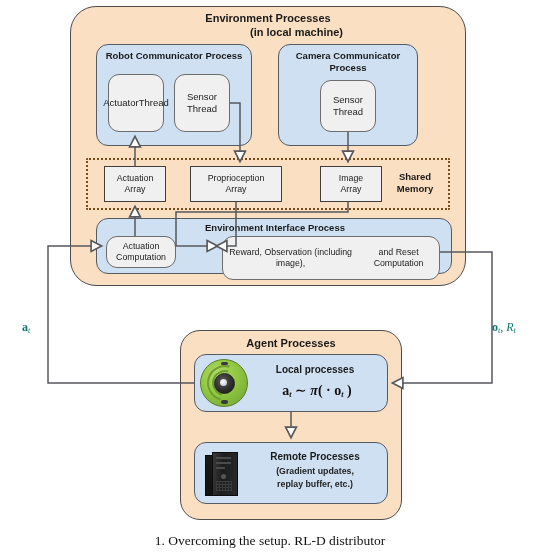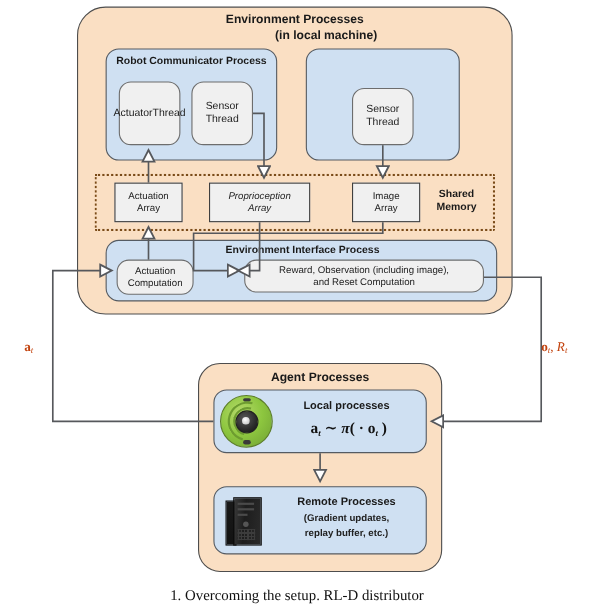--- a/index.html
+++ b/index.html
@@ -73,21 +73,21 @@
   .server .s2{left:12px;top:12px;width:15px;height:2px;}
   .server .s3{left:12px;top:17px;width:9px;height:2px;}
   .server .dot{position:absolute;left:17px;top:24px;width:5px;height:5px;border-radius:50%;
     background:#555;}
   .server .mesh{position:absolute;left:12px;top:31px;width:16px;height:10px;
     background:repeating-linear-gradient(0deg,#3c3c3c 0 1px,transparent 1px 3px),
                repeating-linear-gradient(90deg,#3c3c3c 0 1px,transparent 1px 3px);}
 
   
   .math{position:absolute;font-family:"Liberation Serif","DejaVu Serif",serif;
-        font-size:12px;color:#c2410c;white-space:nowrap;}
+        font-size:12px;color:#0f766e;white-space:nowrap;margin-top:12px;}
   .math b{font-family:"Liberation Serif","DejaVu Serif",serif;}
   .mi{font-style:italic;}
   .sub{font-size:8px;vertical-align:-2px;font-style:italic;}
 
   .policy{position:absolute;font-family:"Liberation Serif","DejaVu Serif",serif;
           font-size:14px;color:#111;white-space:nowrap;}
 
   
   .caption{position:absolute;left:0;top:533px;width:540px;text-align:center;
     font-family:"Liberation Serif","DejaVu Serif",serif;font-size:13.5px;color:#111;
@@ -110,54 +110,56 @@
     <span class="lab">Actuator</span>
     <span class="lab">Thread</span>
   </div>
 
   <div class="box inner ctr" style="left:174px;top:74px;width:56px;height:58px;flex-direction:column;">
     <span class="lab">Sensor</span>
     <span class="lab">Thread</span>
   </div>
 
   <div class="box proc" style="left:278px;top:44px;width:140px;height:102px;"></div>
+  <div class="t title-b" style="left:278px;top:49px;width:140px;font-size:9.5px;">Camera Communicator</div>
+  <div class="t title-b" style="left:278px;top:61px;width:140px;font-size:9.5px;">Process</div>
 
   <div class="box inner ctr" style="left:320px;top:80px;width:56px;height:52px;flex-direction:column;">
     <span class="lab">Sensor</span>
     <span class="lab">Thread</span>
   </div>
 
   <div class="box shared-mem"></div>
   <div class="t title-b" style="left:386px;top:170px;width:58px;font-size:9.5px;">Shared</div>
   <div class="t title-b" style="left:386px;top:182px;width:58px;font-size:9.5px;">Memory</div>
 
   <div class="box arr ctr" style="left:104px;top:166px;width:62px;height:36px;flex-direction:column;">
     <span class="lab-sm">Actuation</span>
     <span class="lab-sm">Array</span>
   </div>
 
-  <div class="box arr ctr" style="left:190px;top:166px;width:92px;height:36px;flex-direction:column;font-style:italic;">
+  <div class="box arr ctr" style="left:190px;top:166px;width:92px;height:36px;flex-direction:column;">
     <span class="lab-sm">Proprioception</span>
     <span class="lab-sm">Array</span>
   </div>
 
   <div class="box arr ctr" style="left:320px;top:166px;width:62px;height:36px;flex-direction:column;">
     <span class="lab-sm">Image</span>
     <span class="lab-sm">Array</span>
   </div>
 
   <div class="box proc" style="left:96px;top:218px;width:356px;height:56px;"></div>
   <div class="t title-b" style="left:170px;top:221px;width:210px;font-size:9.5px;">Environment Interface Process</div>
 
   <div class="box inner ctr" style="left:106px;top:236px;width:70px;height:32px;flex-direction:column;">
     <span class="lab-sm">Actuation</span>
     <span class="lab-sm">Computation</span>
   </div>
 
-  <div class="box inner ctr" style="left:222px;top:236px;width:218px;height:30px;flex-direction:column;">
+  <div class="box inner ctr" style="left:222px;top:236px;width:218px;height:44px;">
     <span class="lab-sm">Reward, Observation (including image),</span>
     <span class="lab-sm">and Reset Computation</span>
   </div>
 
   <div class="box outer-agent"></div>
   <div class="t title-b" style="left:180px;top:337px;width:222px;">Agent Processes</div>
 
   <div class="box proc" style="left:194px;top:354px;width:194px;height:58px;"></div>
 
   <div class="robot" style="left:200px;top:359px;">

